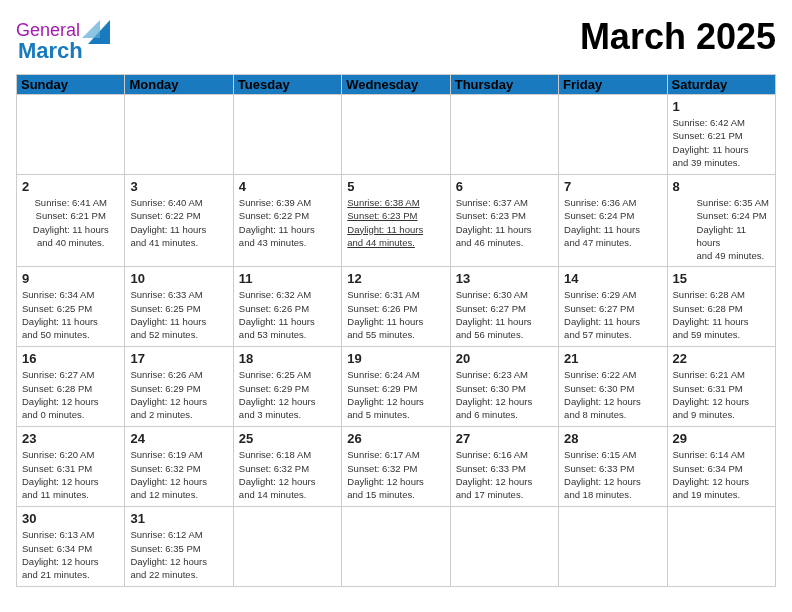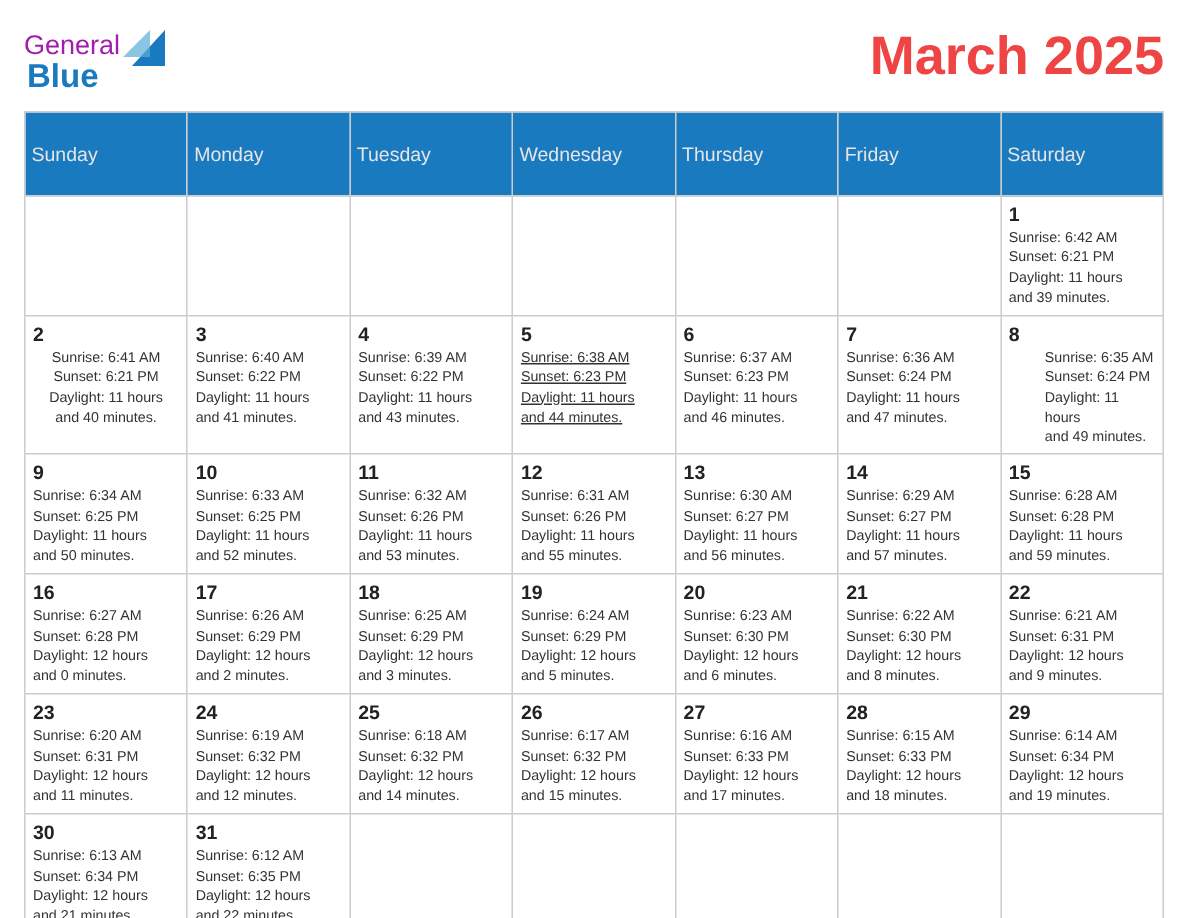--- a/index.html
+++ b/index.html
@@ -20,37 +20,37 @@
       display: flex;
       flex-direction: column;
       align-items: flex-start;
     }
     .title-section {
       text-align: right;
     }
     .calendar-title {
       font-size: 36px;
       font-weight: bold;
-      color: #ef4444;
+      color: #000000;
     }
     .calendar-subtitle {
       font-size: 15px;
       color: #444;
     }
     table {
       width: 100%;
       border-collapse: collapse;
       table-layout: fixed;
     }
     th {
       background-color: #1a7abf;
-      color: #e5e5e5;
+      color: #000000;
       font-size: 13px;
-      font-weight: normal;
-      padding: 20px 4px;
+      font-weight: bold;
+      padding: 2px 4px;
       text-align: left;
       border: 1px solid #ccc;
     }
     td {
       border: 1px solid #ccc;
       vertical-align: top;
       padding: 4px 5px;
       font-size: 10px;
       color: #333;
       height: 80px;
@@ -76,21 +76,21 @@
 
 <div class="header-section">
   <div class="logo">
     <div style="display:flex; align-items:center; gap:2px;">
       <span style="font-size:18px;font-weight:normal;color:#a21caf;">General</span>
       <svg width="30" height="28" viewBox="0 0 30 28">
         <polygon points="6,28 28,28 28,4" fill="#1a7abf"></polygon>
         <polygon points="0,22 18,22 18,4" fill="#5badd6" opacity="0.7"></polygon>
       </svg>
     </div>
-    <span style="font-size:22px;font-weight:bold;color:#1a7abf;margin-top:-6px;margin-left:2px;">Blue</span>
+    <span style="font-size:22px;font-weight:bold;color:#1a7abf;margin-top:-6px;margin-left:2px;">March</span>
   </div>
   <div class="title-section">
     <div class="calendar-title">March 2025</div>
   </div>
 </div>
 
 <table>
   <thead>
     <tr>
     <th>Sunday</th>

